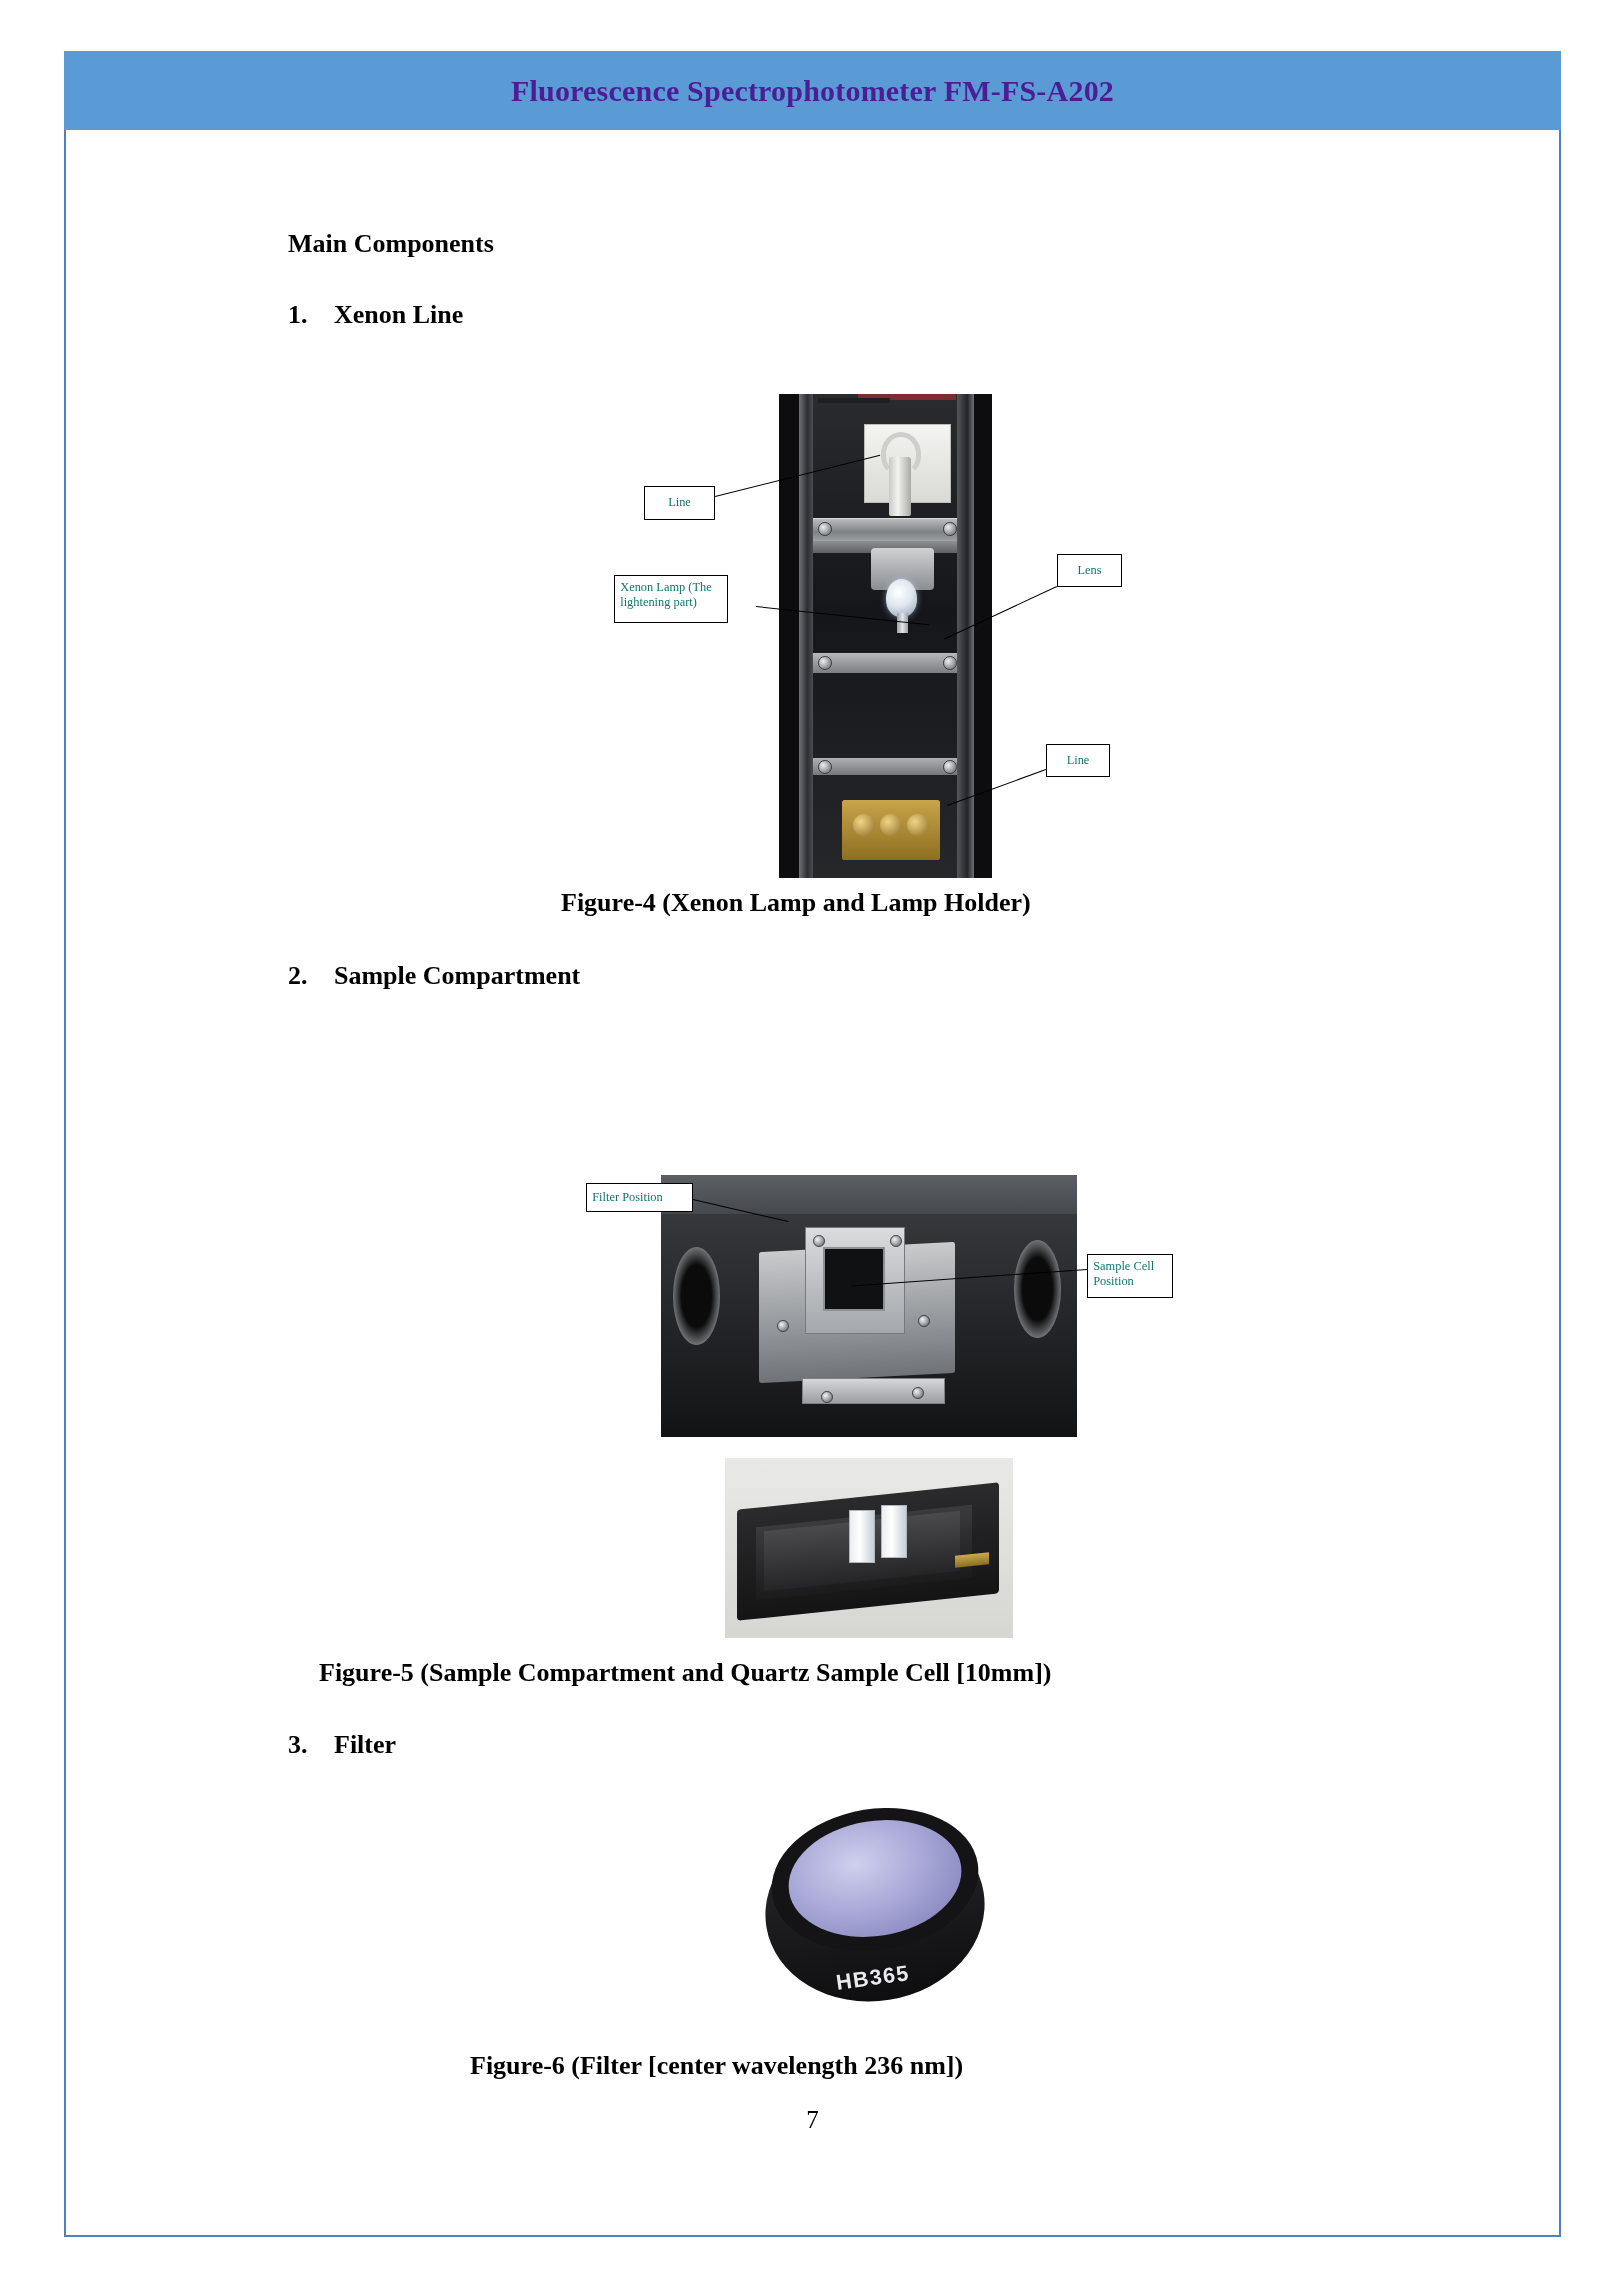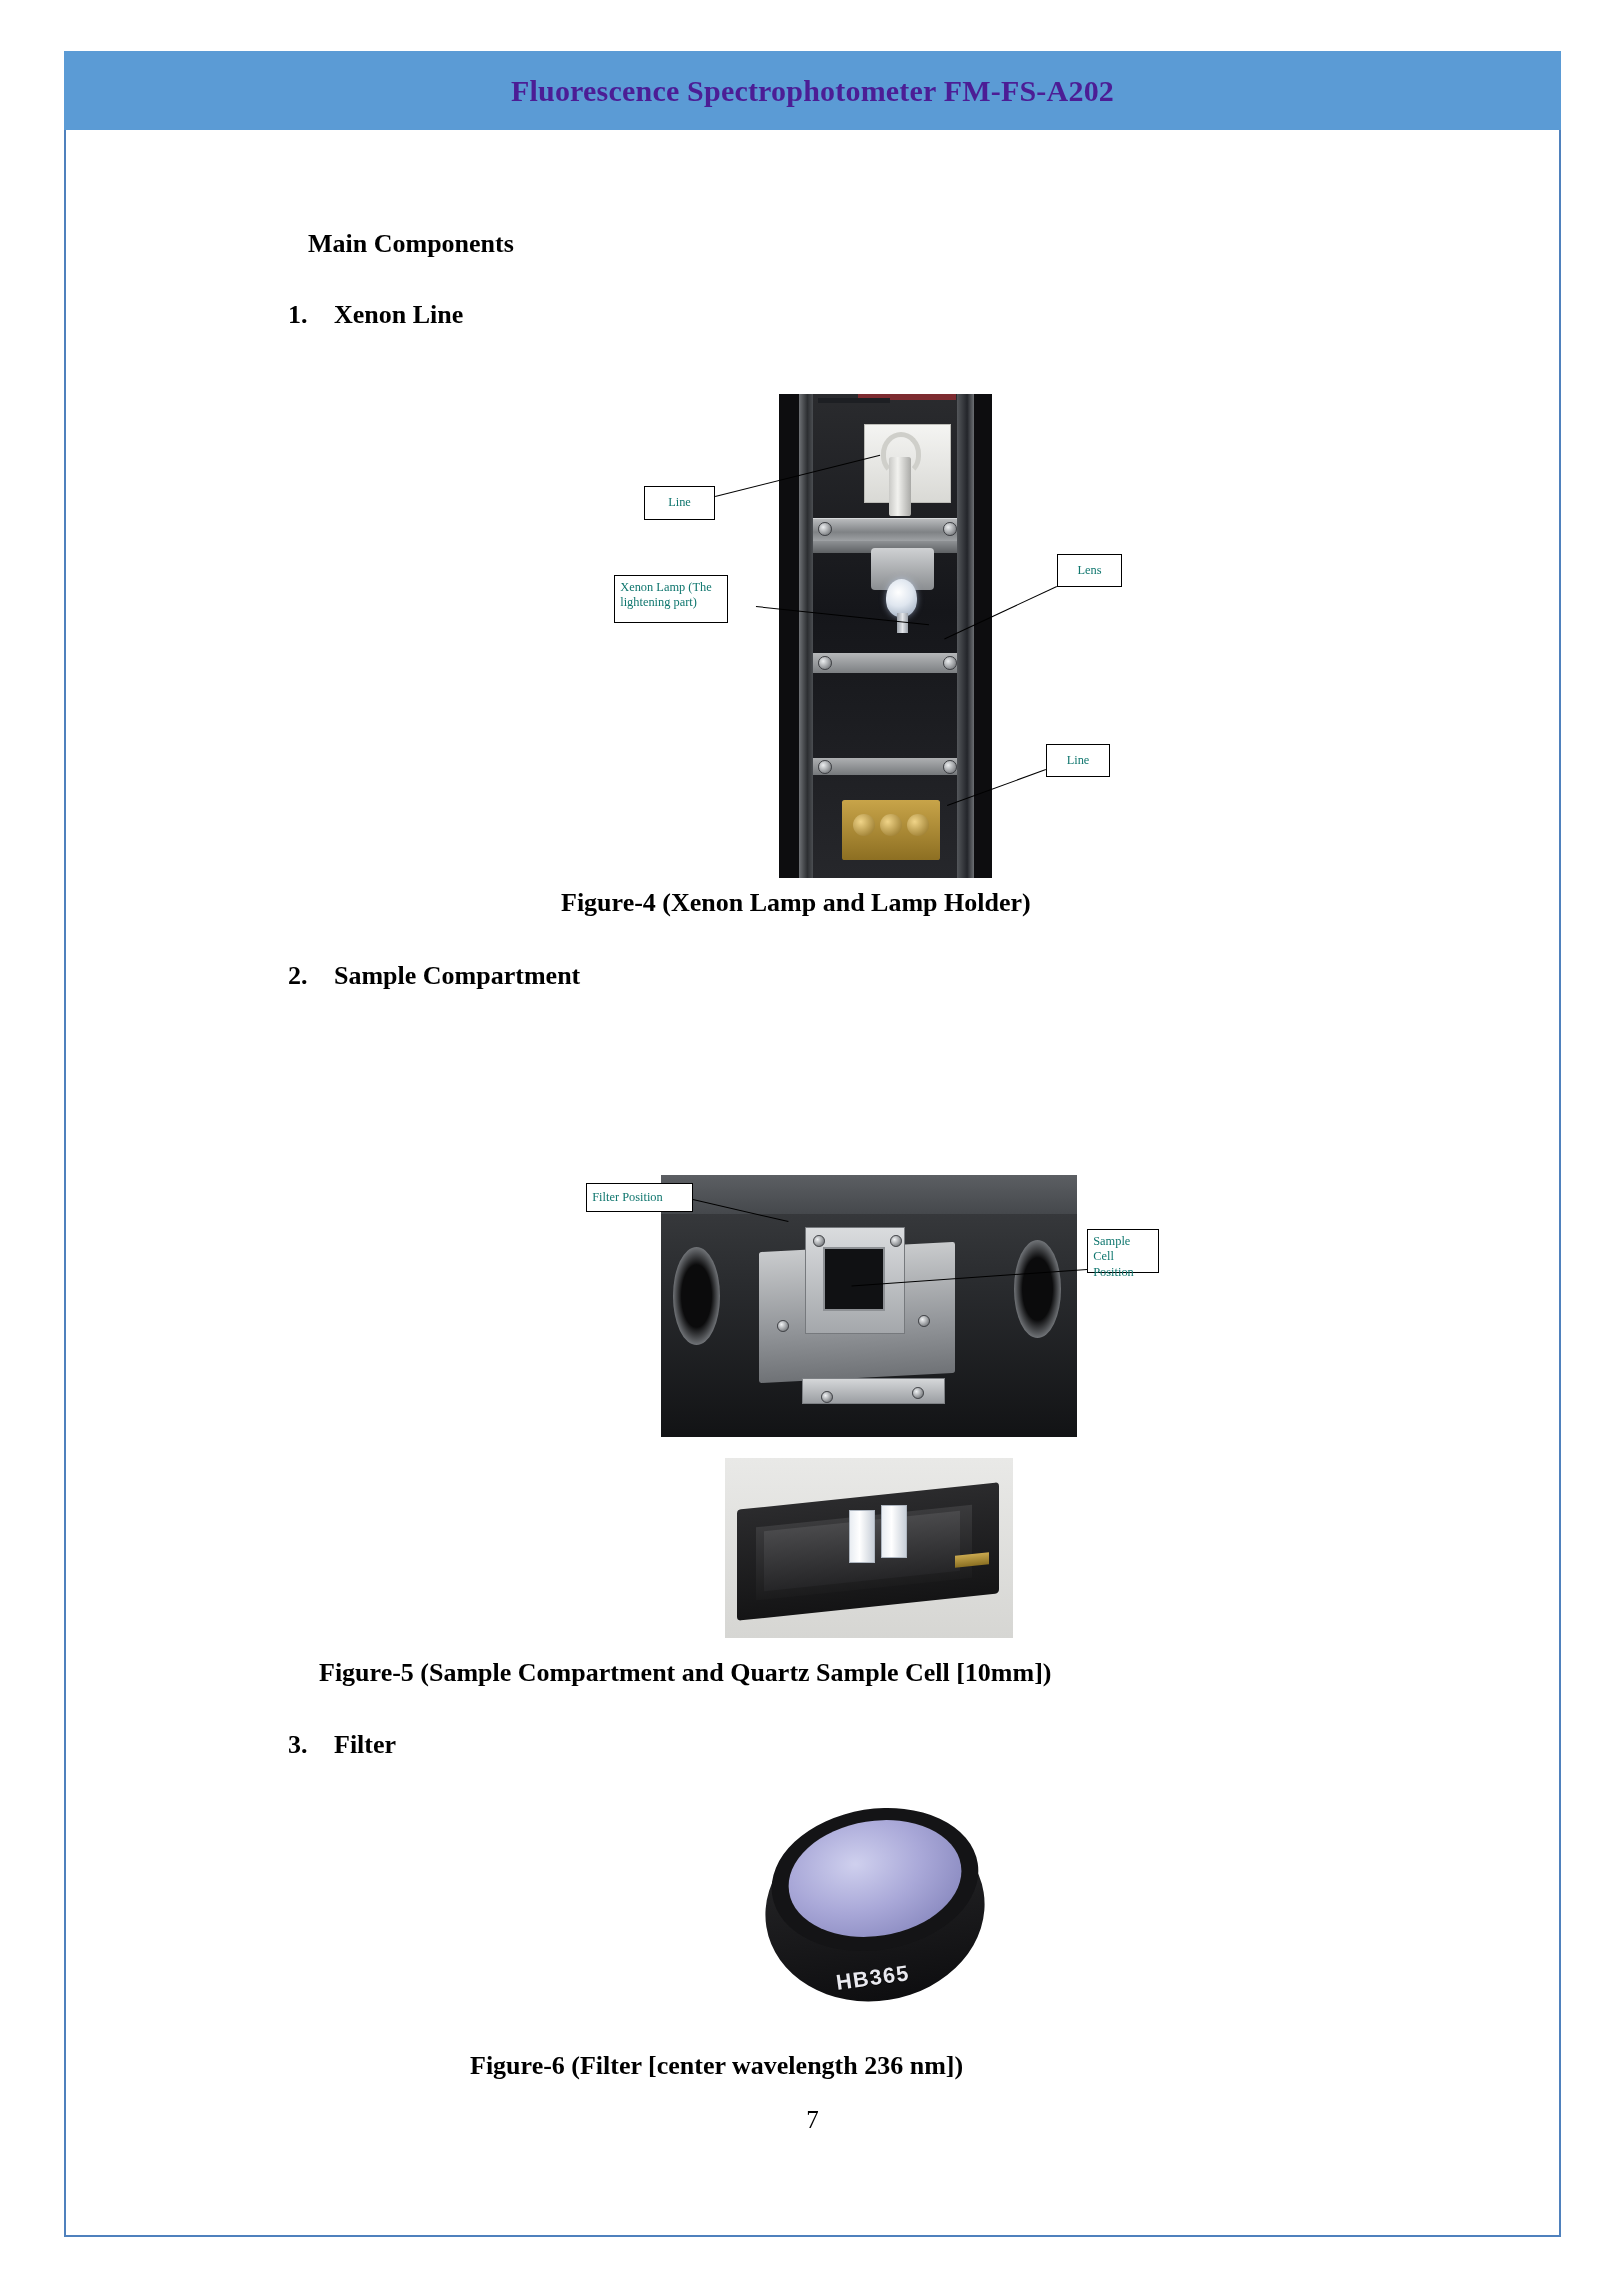--- a/index.html
+++ b/index.html
@@ -60,21 +60,20 @@
   }
 
   
   .h-main {
     position: absolute;
     left: 224px;
     top: 99px;
     font-size: 26px;
     font-weight: bold;
     font-family: "Liberation Serif", serif;
-    margin-left: 20px;
   }
   .num-item {
     position: absolute;
     font-size: 26px;
     font-weight: bold;
     font-family: "Liberation Serif", serif;
     white-space: nowrap;
   }
   .num-item .num { display: inline-block; width: 46px; }
 
@@ -433,21 +432,21 @@
       <div class="screw" style="left:160px; top:216px;"></div>
       <div class="screw" style="left:251px; top:212px;"></div>
     </div>
   </div>
 
   <div class="callout" style="left:522px; top:1053px; width:107px; height:29px; display:flex; align-items:center;">
     <span>Filter Position</span>
   </div>
   <div class="leader" style="left:629px; top:1069px; width:98px; transform: rotate(13deg);"></div>
 
-  <div class="callout" style="left:1023px; top:1099px; width:72px; height:44px;">
+  <div class="callout" style="left:1023px; top:1124px; width:86px; height:44px;">
     <span>Sample Cell Position</span>
   </div>
   <div class="leader" style="left:1023px; top:1140px; width:236px; transform: rotate(176deg);"></div>
 
   <div class="fig5b">
     <div class="photo">
       <div class="case"></div>
       <div class="case-inner"></div>
       <div class="foam"></div>
       <div class="cuvette one"></div>

